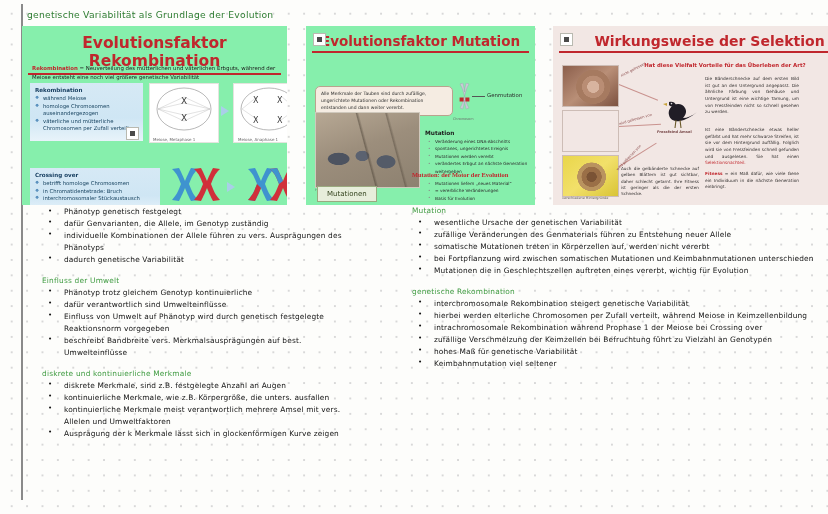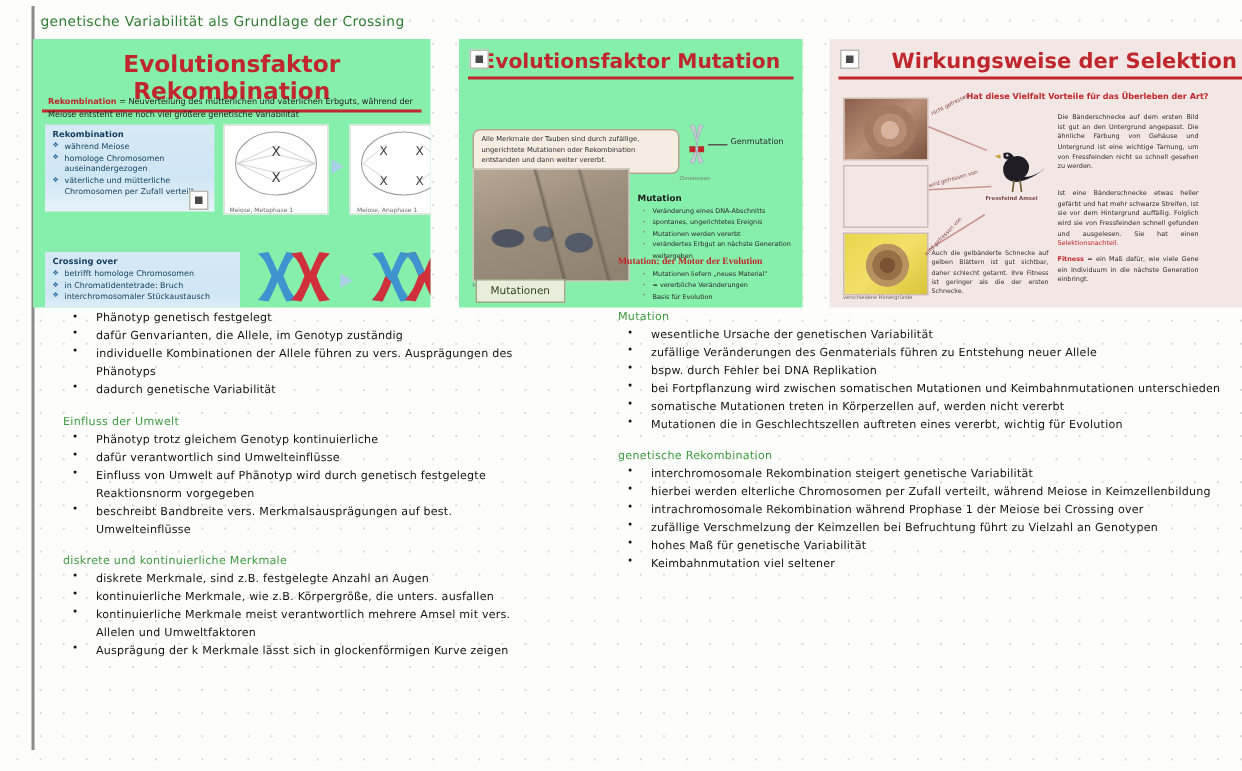--- a/index.html
+++ b/index.html
@@ -163,21 +163,21 @@
   #notes-right{left:412px;top:206px;width:410px;}
   .gap{height:10px;}
 </style>
 </head>
 <body>
 
 <div class="page">
 
   <div class="margin-rule"></div>
 
-  <div class="page-heading">genetische Variabilität als Grundlage der Crossing</div>
+  <div class="page-heading">genetische Variabilität als Grundlage der Evolution</div>
 
   <div class="card" id="card1">
     <div class="card-title">Evolutionsfaktor Rekombination</div>
     <div class="title-rule rule"></div>
 
     <div class="c1-lead">
       <b>Rekombination</b><span> = Neuverteilung des mütterlichen und väterlichen Erbguts, während der Meiose entsteht eine noch viel größere genetische Variabilität</span>
     </div>
 
     <div class="c1-box" id="c1box1">
@@ -360,23 +360,22 @@
         <li>kontinuierliche Merkmale meist verantwortlich mehrere Amsel mit vers.</li>
         <li class="cont">Allelen und Umweltfaktoren</li>
         <li>Ausprägung der k Merkmale lässt sich in glockenförmigen Kurve zeigen</li>
       </ul>
     </div>
   <div class="notes-col" id="notes-right">
       <div class="note-head">Mutation</div>
       <ul class="note-ul">
         <li>wesentliche Ursache der genetischen Variabilität</li>
         <li>zufällige Veränderungen des Genmaterials führen zu Entstehung neuer Allele</li>
-        <li>bspw. durch Fehler bei DNA Replikation</li>
+        <li>somatische Mutationen treten in Körperzellen auf, werden nicht vererbt</li>
         <li>bei Fortpflanzung wird zwischen somatischen Mutationen und Keimbahnmutationen unterschieden</li>
-        <li>somatische Mutationen treten in Körperzellen auf, werden nicht vererbt</li>
         <li>Mutationen die in Geschlechtszellen auftreten eines vererbt, wichtig für Evolution</li>
       </ul>
       <div class="gap"></div>
       <div class="note-head">genetische Rekombination</div>
       <ul class="note-ul">
         <li>interchromosomale Rekombination steigert genetische Variabilität</li>
         <li>hierbei werden elterliche Chromosomen per Zufall verteilt, während Meiose in Keimzellenbildung</li>
         <li>intrachromosomale Rekombination während Prophase 1 der Meiose bei Crossing over</li>
         <li>zufällige Verschmelzung der Keimzellen bei Befruchtung führt zu Vielzahl an Genotypen</li>
         <li>hohes Maß für genetische Variabilität</li>

